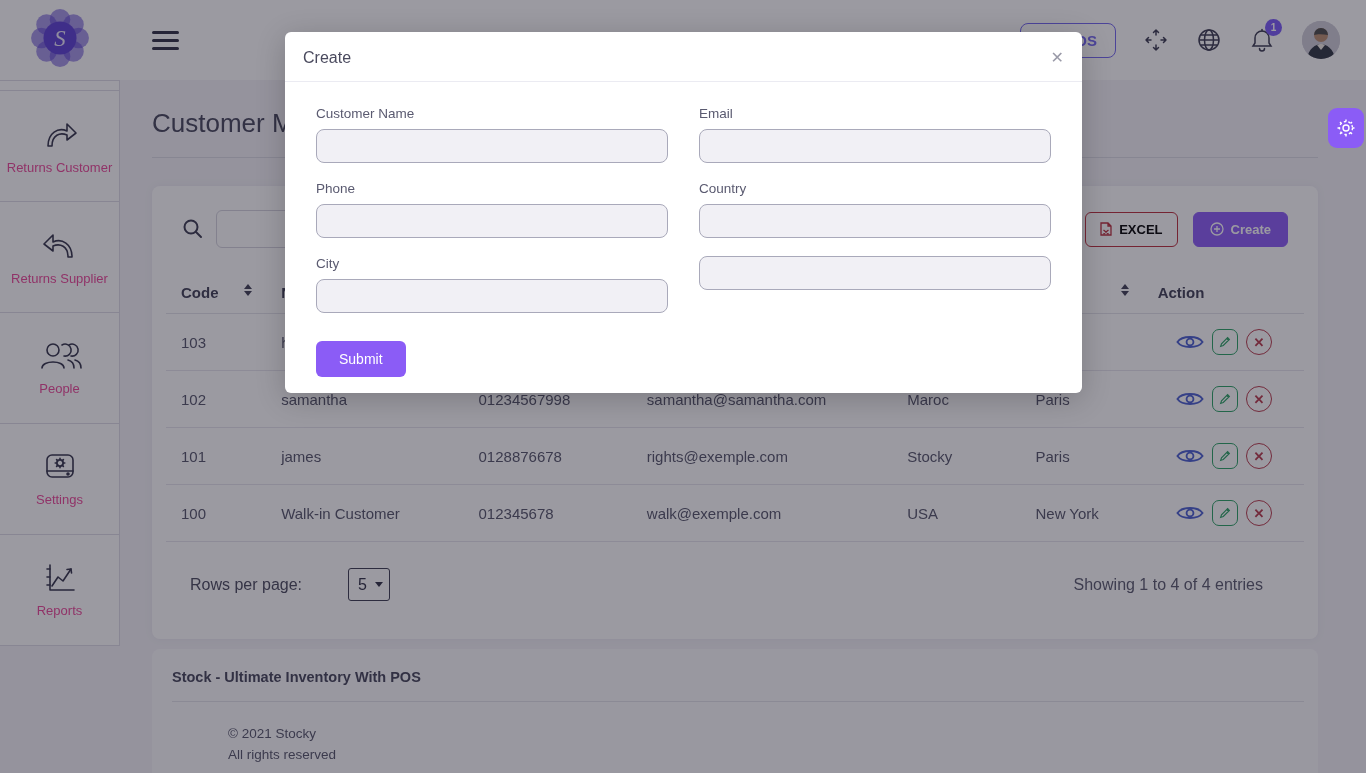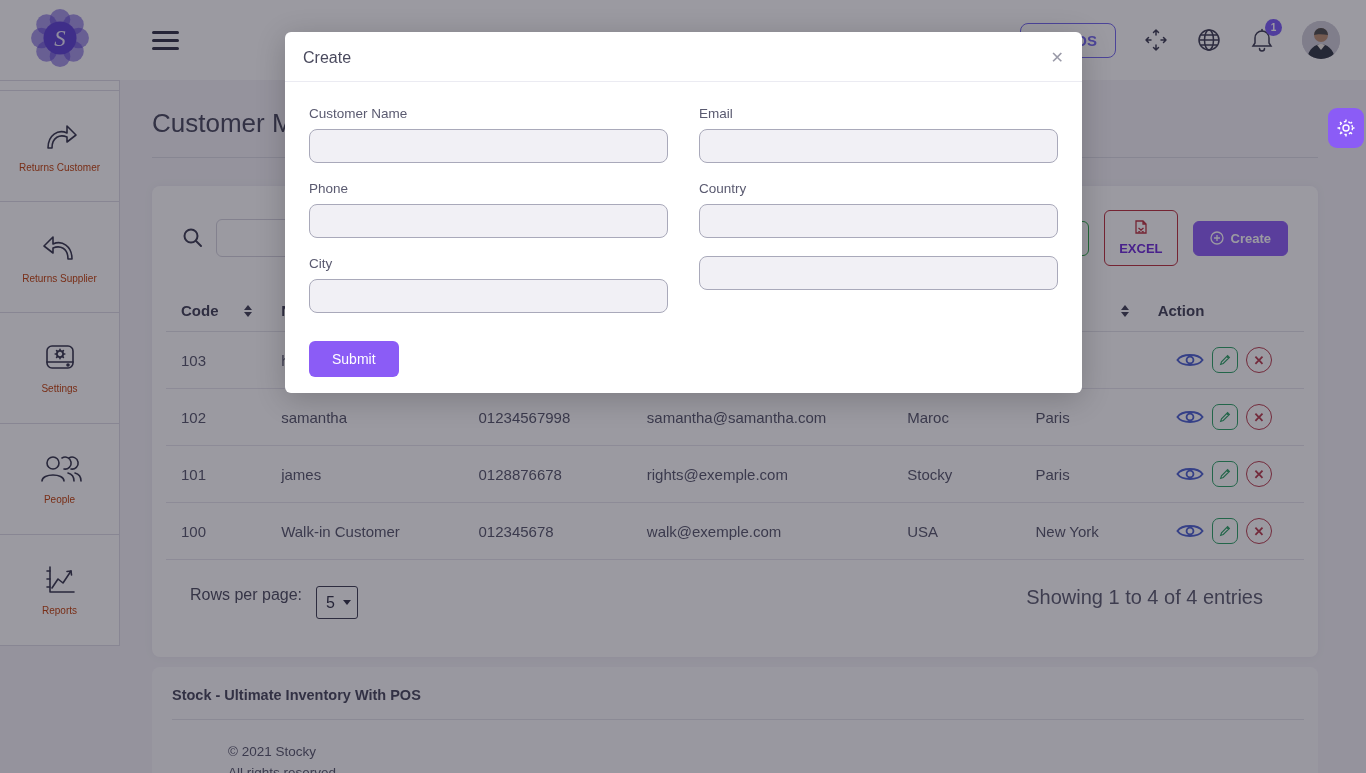--- a/index.html
+++ b/index.html
@@ -18,80 +18,80 @@
   .badge { position:absolute; top:-8px; right:-8px; width:17px; height:17px; border-radius:50%;
     background:#7a5af8; color:#fff; font-size:10px; display:flex; align-items:center; justify-content:center; font-weight:700; }
   .avatar { width:38px; height:38px; border-radius:50%; overflow:hidden; background:#d6d3de; cursor:pointer; }
 
   
   .sidebar { position:absolute; top:80px; left:0; width:120px; background:#ffffff;
     border-top:1px solid #dddce6; border-right:1px solid #dddce6; }
   .side-partial { height:10px; border-bottom:1px solid #dddce6; }
   .side-item { height:111px; display:flex; flex-direction:column; align-items:center; justify-content:center;
     gap:8px; border-bottom:1px solid #dddce6; cursor:pointer; background:#fff; }
-  .side-item span { font-size:10px; color:#c2410c; text-align:center; line-height:1.2; }
+  .side-item span { font-size:13px; color:#ec4899; text-align:center; line-height:1.2; }
   .side-item svg { stroke:#33334a; fill:none; stroke-width:1.6; stroke-linecap:round; stroke-linejoin:round; }
 
   
   .main { position:absolute; top:80px; left:120px; width:1246px; padding:28px 48px 0 32px; }
   .page-title { font-size:26px; font-weight:500; color:#47475c; }
   .title-rule { border:none; border-top:1px solid #dcdbe4; margin:18px 0 28px; }
 
   .card { background:#ffffff; border-radius:8px; box-shadow:0 0 10px rgba(40,40,70,0.05); padding:24px 14px 0; }
   .toolbar { display:flex; align-items:center; }
   .search-group { display:flex; align-items:center; gap:12px; padding-left:16px; }
   .search-input { width:230px; height:38px; border:1px solid #d4d3de; border-radius:6px; background:#fff; padding:0 10px; font-size:14px; }
   .btn-group { margin-left:auto; margin-right:16px; display:flex; align-items:center; gap:15px; }
   .btn { display:flex; align-items:center; gap:7px; border-radius:6px; font-size:13px; font-weight:700;
     padding:9px 14px; cursor:pointer; background:transparent; }
   .btn-pdf { border:1px solid #28a745; color:#28a745; }
-  .btn-excel { border:1px solid #bb2d3b; color:#6d28d9;flex-direction:column; }
+  .btn-excel { border:1px solid #bb2d3b; color:#000000; }
   .btn-create { border:1px solid #8b5cf6; background:#8b5cf6; color:#fff; padding:9px 16px; }
 
   table { width:100%; border-collapse:collapse; margin-top:26px; table-layout:fixed; }
   col.c-code{width:100px} col.c-name{width:197px} col.c-phone{width:168px} col.c-email{width:260px}
   col.c-country{width:128px} col.c-city{width:122px} col.c-action{width:161px}
   th { font-size:15px; font-weight:700; color:#3f3f55; text-align:left; padding:10px 14px 12px 15px; border-bottom:1px solid #e3e2ea; }
-  th .th-flex { display:flex; align-items:center; justify-content:space-between; }
+  th .th-flex { display:flex; justify-content:space-between; }
   th.action-col { text-align:left; }
   td { font-size:15px; color:#55556a; padding:15px 14px 15px 15px; border-bottom:1px solid #e6e5ee; height:48px; }
   .sort { display:inline-flex; flex-direction:column; gap:2px; cursor:pointer; }
   .sort i { display:block; width:0; height:0; border-left:4px solid transparent; border-right:4px solid transparent; }
   .sort .up { border-bottom:5px solid #3f3f55; }
   .sort .down { border-top:5px solid #3f3f55; }
   .actions { display:flex; align-items:center; justify-content:center; gap:8px; }
   .act { background:none; border:none; cursor:pointer; display:flex; align-items:center; justify-content:center; }
   .act-edit { width:26px; height:26px; border:1.5px solid #2aa264; border-radius:7px; }
   .act-del { width:26px; height:26px; border:1.5px solid #b8394b; border-radius:50%; color:#b8394b; font-size:13px; font-weight:700; }
 
-  .pagination { display:flex; padding:26px 41px 38px 24px; }
+  .pagination { display:flex; align-items:center; padding:26px 41px 38px 24px;gap:32px; }
   .pagination .label { font-size:16px; color:#4a4a5e; }
   .select-box { margin-left:14px; width:42px; height:33px; border:1.5px solid #3c3c50; border-radius:3px;
     display:flex; align-items:center; justify-content:space-between; padding:0 6px 0 9px; cursor:pointer; background:#fff; }
   .select-box .val { font-size:16px; color:#2f2f45; }
   .select-box .caret { width:0; height:0; border-left:4px solid transparent; border-right:4px solid transparent; border-top:5px solid #2f2f45; }
-  .showing { margin-left:auto; font-size:20px; color:#5a5a6e; }
+  .showing { margin-left:auto; font-size:16px; color:#5a5a6e; }
 
   
   .footer-card { margin-top:10px; background:#fcfcfe; border-radius:8px 8px 0 0; padding:20px 14px 60px 20px; }
   .footer-title { font-size:14.5px; font-weight:700; color:#45455a; }
   .footer-rule { border:none; border-top:1px solid #e3e2ea; margin:16px 0 0; }
   .footer-row { display:flex; align-items:center; margin-top:22px; }
   .footer-copy { margin-left:56px; font-size:13.5px; color:#55556a; line-height:1.55; }
   .buy-btn { margin-left:auto; background:#7367f0; color:#fff; border:none; border-radius:21px;
     padding:12px 20px; font-size:14px; cursor:pointer; }
 
   
   .backdrop { position:fixed; inset:0; background:rgba(28,26,40,0.44); z-index:40; }
   .modal { position:fixed; left:285px; top:32px; width:797px; min-height:346px; background:#fff; border-radius:6px;
     z-index:50; box-shadow:0 6px 30px rgba(0,0,0,0.2); }
   .modal-head { display:flex; align-items:center; justify-content:space-between; padding:16px 18px 14px; border-bottom:1px solid #ebebf2; }
   .modal-title { font-size:16px; color:#4a4a5e; }
   .modal-close { background:none; border:none; font-size:16px; color:#9a9aa8; cursor:pointer; }
-  .modal-body { padding:24px 24px 16px; }
+  .modal-body { padding:24px 31px 16px; }
   .field-grid { display:grid; grid-template-columns:1fr 1fr; column-gap:31px; row-gap:18px; }
   .field label { display:block; font-size:13.5px; color:#5a5a70; margin-bottom:8px; }
   .field input { width:100%; height:34px; background:#f1f0f5; border:1px solid #a9a9ba; border-radius:8px; padding:0 10px; font-size:14px; }
   .submit-btn { margin-top:28px; background:#8b5cf6; color:#fff; border:none; border-radius:6px;
     padding:10px 23px; font-size:14px; cursor:pointer; }
 
   
   .customizer { position:fixed; right:2px; top:108px; width:36px; height:40px; background:#8b5cf6;
     border:none; border-radius:9px; z-index:60; display:flex; align-items:center; justify-content:center; cursor:pointer; }
 </style>
@@ -182,40 +182,40 @@
   </div>
 
   <div class="side-item">
     <svg width="40" height="36" viewBox="0 0 40 36">
       <path d="M32 30 C32 17 22 11 13 15 L13 8 L4 17 L13 24 L13 19 C20 16 28 19 28 30 Z"></path>
     </svg>
     <span>Returns Supplier</span>
   </div>
 
   <div class="side-item">
-    <svg width="38" height="34" viewBox="0 0 38 34">
-      <rect x="6" y="5" width="26" height="22" rx="5"></rect>
-      <path d="M6 21 h26"></path>
-      <circle cx="27" cy="24" r="1" fill="#33334a"></circle>
-      <circle cx="19" cy="13" r="3.2"></circle>
-      <path d="M19 8.2 v2 M19 15.8 v2 M14.2 13 h2 M21.8 13 h2 M15.6 9.6 l1.4 1.4 M21 15 l1.4 1.4 M22.4 9.6 L21 11 M17 15 l-1.4 1.4"></path>
-    </svg>
-    <span>Settings</span>
-  </div>
-
-  <div class="side-item">
     <svg width="44" height="34" viewBox="0 0 44 34">
       <circle cx="15" cy="11" r="6"></circle>
       <path d="M4 29 c0 -8 22 -8 22 0"></path>
       <path d="M24 6 a6 6 0 1 1 2 11"></path>
         <path d="M30 21 c4 1 6 4 6 8"></path>
       <path d="M31 6 a6 6 0 1 1 2 11"></path>
         <path d="M37 21 c4 1 6 4 6 8"></path>
     </svg>
     <span>People</span>
+  </div>
+
+  <div class="side-item">
+    <svg width="38" height="34" viewBox="0 0 38 34">
+      <rect x="6" y="5" width="26" height="22" rx="5"></rect>
+      <path d="M6 21 h26"></path>
+      <circle cx="27" cy="24" r="1" fill="#33334a"></circle>
+      <circle cx="19" cy="13" r="3.2"></circle>
+      <path d="M19 8.2 v2 M19 15.8 v2 M14.2 13 h2 M21.8 13 h2 M15.6 9.6 l1.4 1.4 M21 15 l1.4 1.4 M22.4 9.6 L21 11 M17 15 l-1.4 1.4"></path>
+    </svg>
+    <span>Settings</span>
   </div>
 
   <div class="side-item">
     <svg width="38" height="34" viewBox="0 0 38 34">
       <path d="M9 4 V29 H33"></path>
       <path d="M6 8 h3 M6 16 h3 M6 24 h3"></path>
       <path d="M11 25 L17 16 L22 20 L30 8"></path>
       <path d="M30 8 l0.5 4 M30 8 l-4 0.5"></path>
     </svg>
     <span>Reports</span>

